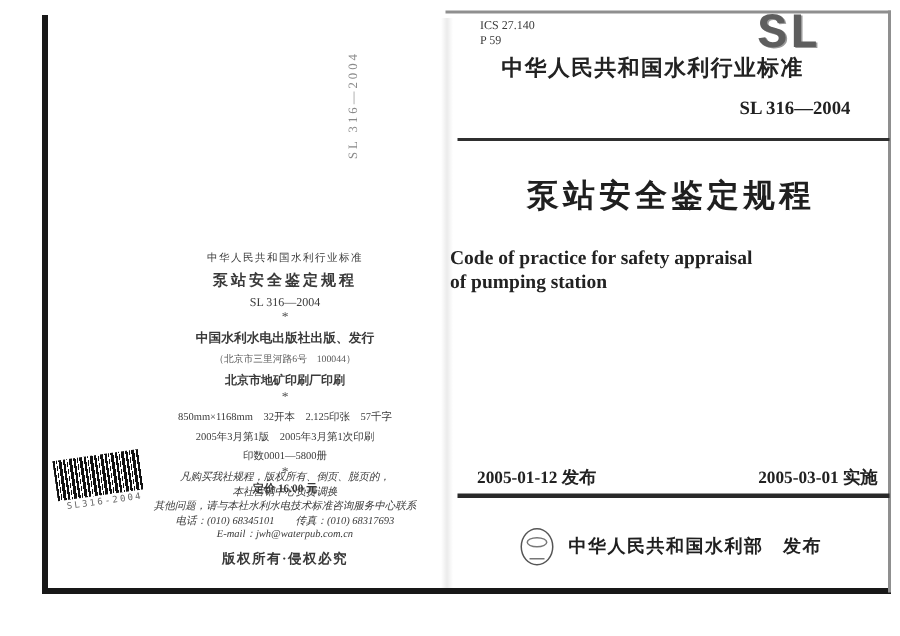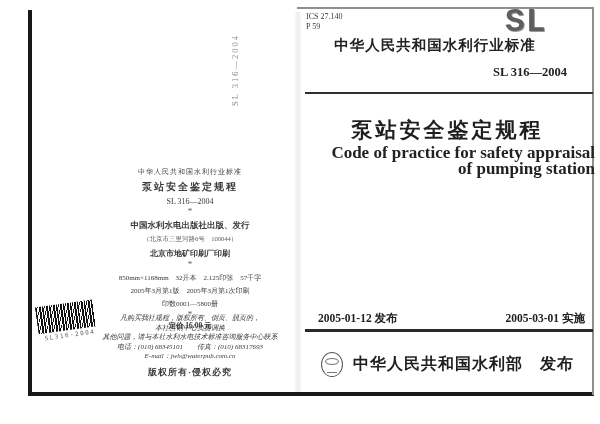--- a/index.html
+++ b/index.html
@@ -38,45 +38,45 @@
   .c-edition{font-size:7px;margin-top:3px;}
   .c-run{font-size:7px;margin-top:3px;}
   .c-book{font-size:7.5px;margin-top:5px;}
   .c-price{font-size:7.5px;font-weight:bold;margin-top:3px;}
 
   .notice{position:absolute;left:55px;top:314px;width:270px;text-align:center;
           font-size:7px;font-style:italic;color:#3a3a3a;line-height:9.5px;}
   .n-copyright{font-style:normal;font-weight:bold;font-size:9px;letter-spacing:1px;margin-top:6px;}
 
   
-  .ics-block{position:absolute;left:306px;top:12px;font-size:8px;line-height:9.5px;color:#3a3a3a;}
+  .ics-block{position:absolute;left:320px;top:12px;font-size:8px;line-height:9.5px;color:#3a3a3a;}
   .sl-logo{position:absolute;left:505px;top:4px;font-size:33px;font-weight:bold;
            font-family:Liberation Mono, monospace;color:#5e5e5e;letter-spacing:1px;
            text-shadow:1px 1px 0 #9a9a9a;}
   .series-heading{position:absolute;left:320px;top:36px;width:230px;text-align:center;
                   font-size:14.5px;font-weight:bold;letter-spacing:1px;color:#222;}
   .std-code{position:absolute;right:33px;top:65px;font-size:12.5px;font-weight:600;color:#222;}
   .rule1{position:absolute;left:305px;top:92px;width:288px;height:2px;background:#2f2f2f;}
 
   .title-cn{position:absolute;left:300px;top:116px;width:295px;text-align:center;
             font-size:21px;font-weight:bold;letter-spacing:3px;color:#1f1f1f;}
-  .title-en{position:absolute;left:300px;top:145px;width:295px;text-align:right;
-            font-size:17px;font-weight:bold;line-height:16px;color:#222;}
+  .title-en{position:absolute;left:300px;top:164px;width:295px;text-align:left;
+            font-size:13px;font-weight:bold;line-height:16px;color:#222;}
 
   .dates-row{position:absolute;left:318px;top:311px;width:267px;display:flex;
              justify-content:space-between;font-size:11.5px;font-weight:bold;color:#222;gap:44px;}
   .rule2{position:absolute;left:305px;top:329px;width:288px;height:3px;background:#292929;}
 
   .publisher-row{position:absolute;left:300px;top:352px;width:295px;display:flex;
                  align-items:center;justify-content:center;gap:10px;}
   .seal{width:20px;height:23px;border:1.5px solid #555;border-radius:50%;position:relative;flex:0 0 auto;}
   .seal::before{content:"";position:absolute;left:3px;top:5px;right:3px;height:5px;
                 border:1px solid #777;border-radius:50%;}
   .seal::after{content:"";position:absolute;left:5px;bottom:3px;right:5px;height:1px;background:#777;}
-  .pub-text{font-size:16px;font-weight:bold;letter-spacing:1px;color:#1f1f1f;}
+  .pub-text{font-size:12px;font-weight:bold;letter-spacing:1px;color:#1f1f1f;}
 </style>
 </head>
 <body>
 
 <div id="page">
 
   <div class="edge-left"></div>
   <div class="edge-bottom"></div>
   <div class="edge-top"></div>
   <div class="edge-right"></div>

